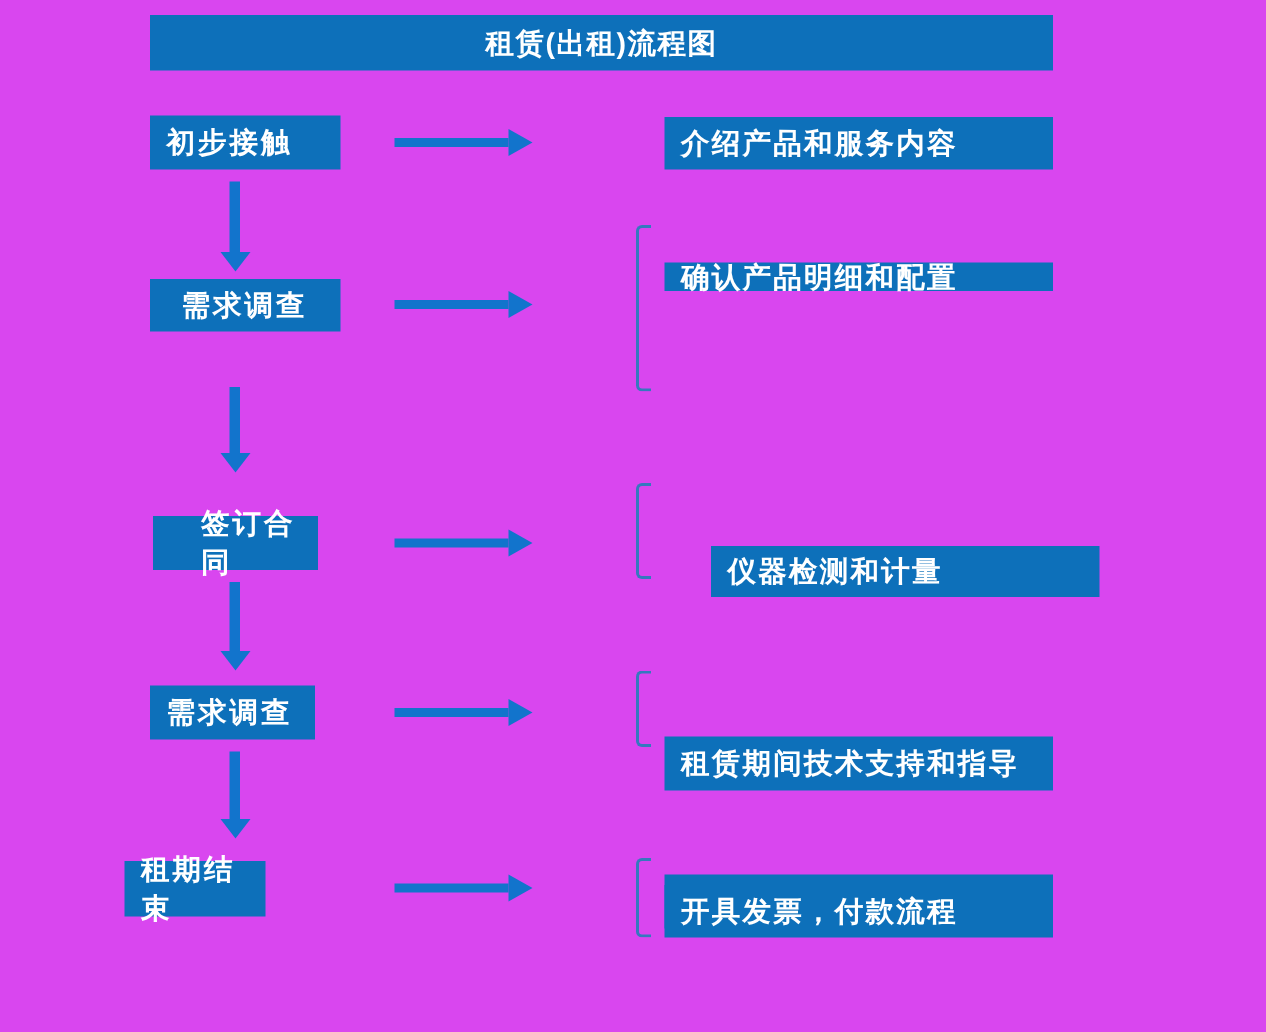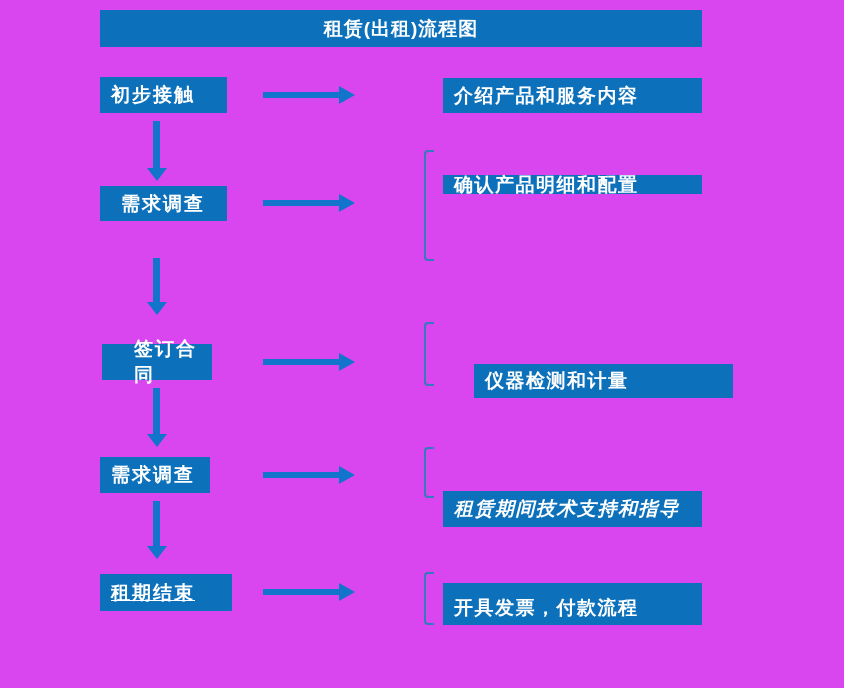--- a/index.html
+++ b/index.html
@@ -83,21 +83,21 @@
 <body>
 
 <div class="canvas">
 
   <div class="bluebox titlebar">租赁(出租)流程图</div>
 
   <div class="bluebox step" style="left:100px; top:77px;  width:127px; height:36px;">初步接触</div>
   <div class="bluebox step" style="left:100px; top:186px; width:127px; height:35px;padding-left:21px;">需求调查</div>
   <div class="bluebox step" style="left:102px; top:344px; width:110px; height:36px;padding-left:32px;">签订合同</div>
   <div class="bluebox step" style="left:100px; top:457px; width:110px; height:36px;">需求调查</div>
-  <div class="bluebox step" style="left:100px; top:574px; width:132px; height:37px;text-decoration:underline;">租期结束</div>
+  <div class="bluebox step" style="left:83px; top:574px; width:94px; height:37px;">租期结束</div>
 
   <div class="varrow" style="top:121px; height:47px;"></div>
   <div class="varrow" style="top:258px; height:44px;"></div>
   <div class="varrow" style="top:388px; height:46px;"></div>
   <div class="varrow" style="top:501px; height:45px;"></div>
 
   <div class="harrow" style="top:92px;"></div>
   <div class="harrow" style="top:200px;"></div>
   <div class="harrow" style="top:359px;"></div>
   <div class="harrow" style="top:472px;"></div>
@@ -107,18 +107,18 @@
   <div class="bracket" style="top:322px; height:64px;"></div>
   <div class="bracket" style="top:447px; height:51px;"></div>
   <div class="bracket" style="top:572px; height:53px;"></div>
 
   <div class="bluebox out" style="top:78px;  height:35px;">介绍产品和服务内容</div>
 
   <div class="bluebox out" style="top:139px; height:19px;margin-top:36px;">确认产品明细和配置</div>
 
   <div class="bluebox out" style="top:364px; height:34px;margin-left:31px;">仪器检测和计量</div>
 
-  <div class="bluebox out" style="top:491px; height:36px;font-style:italic;">租赁期间技术支持和指导</div>
+  <div class="bluebox out" style="top:491px; height:36px;">租赁期间技术支持和指导</div>
 
   <div class="bluebox out" style="top:583px; height:36px;">仪器退租</div>
   <div class="bluebox out" style="top:590px; height:35px;">开具发票，付款流程</div>
 
 </div>
 
 </body></html>

